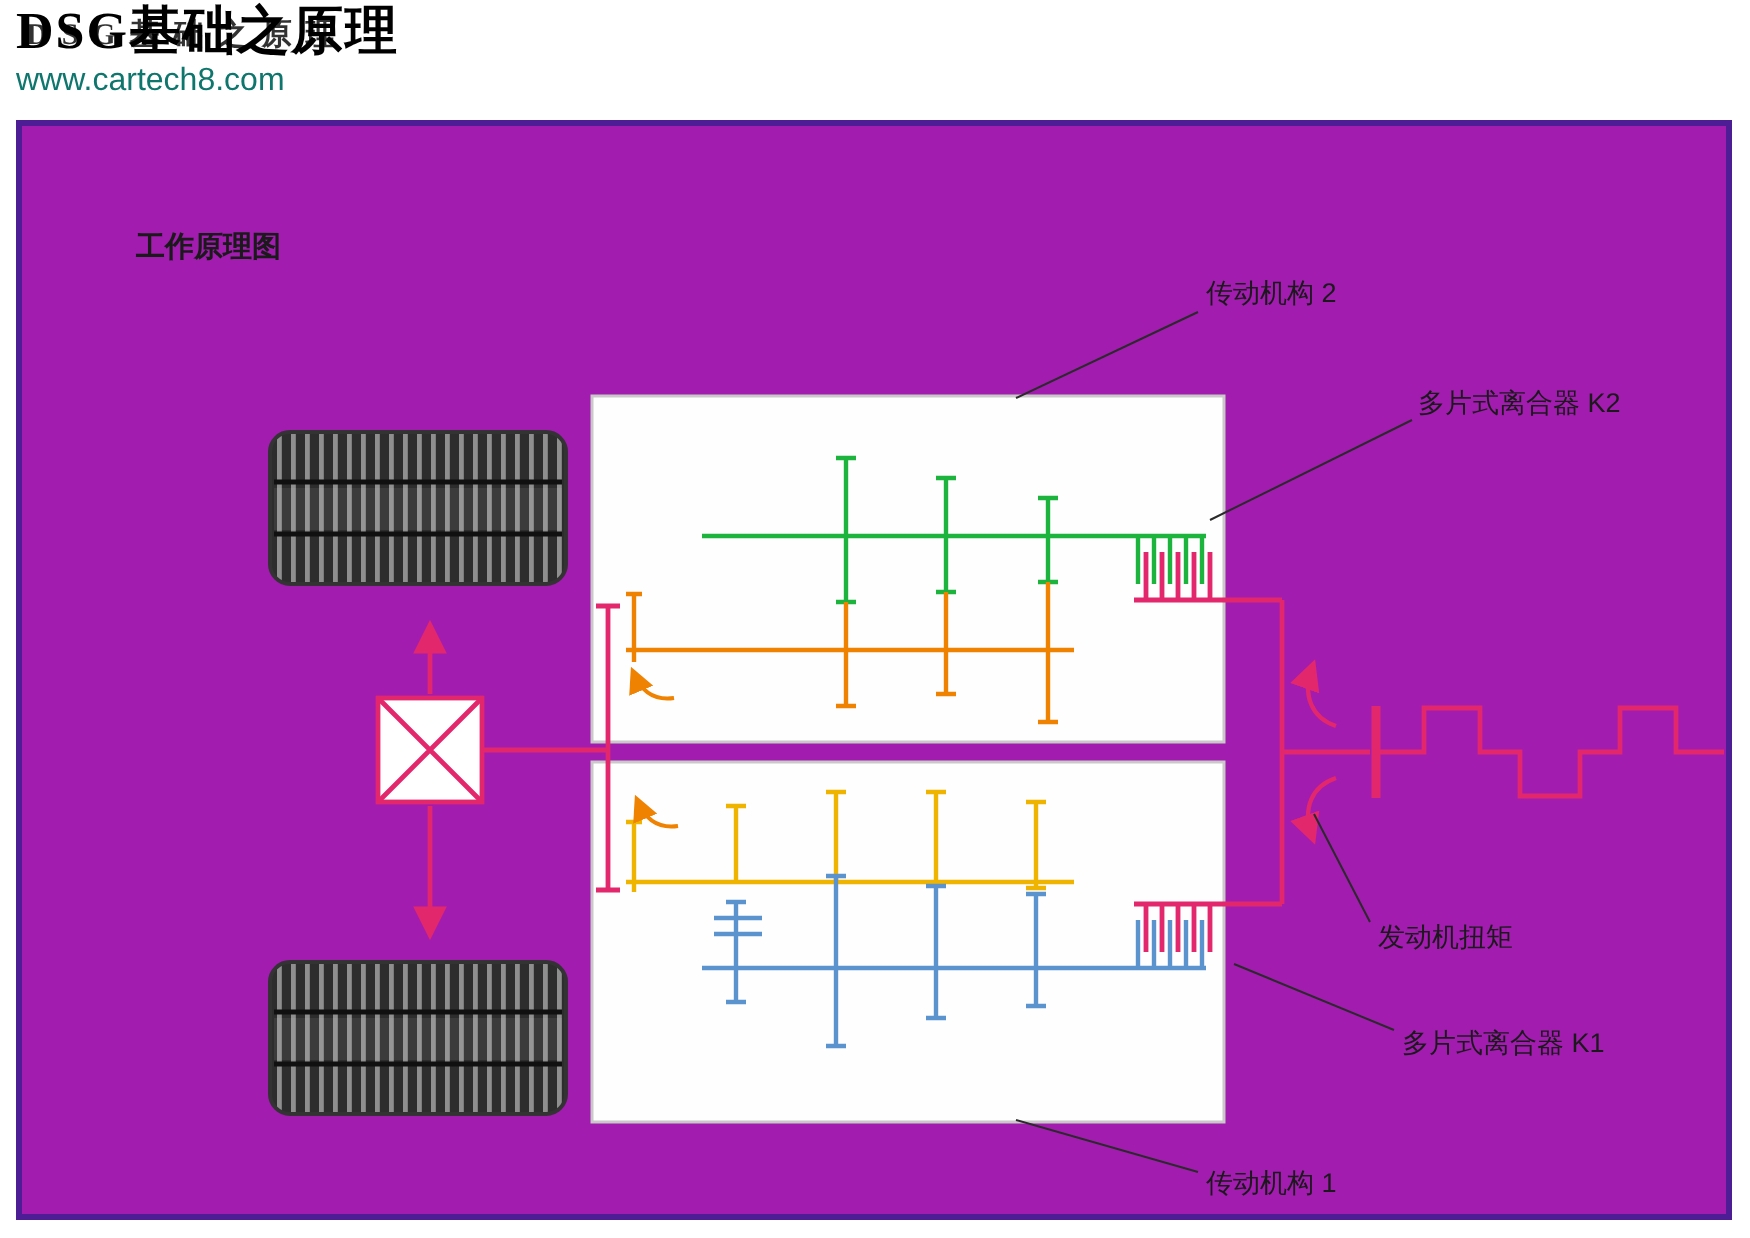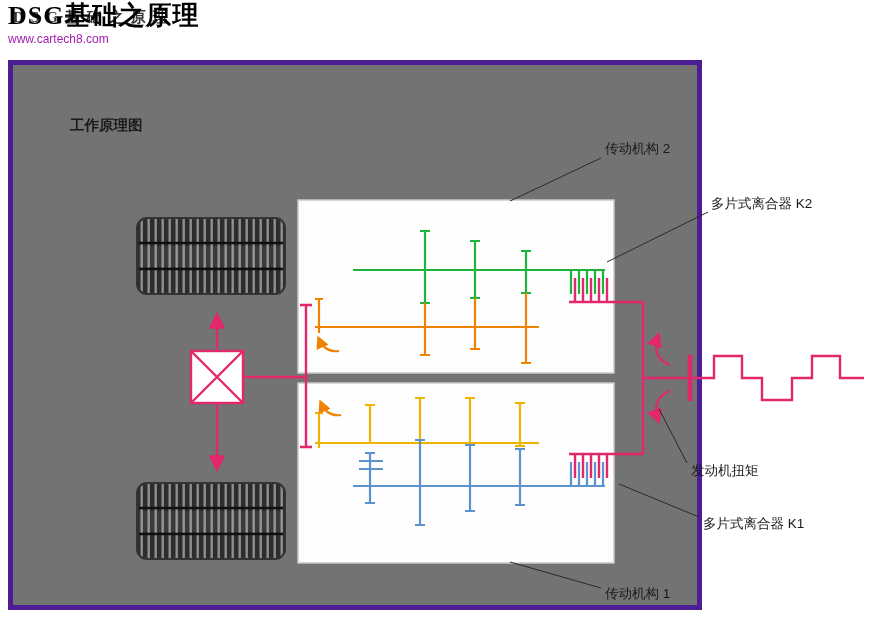--- a/index.html
+++ b/index.html
@@ -6,24 +6,24 @@
   html,body{background:#fff}
   body{width:875px;height:619px;position:relative;overflow:hidden;
        font-family:"Liberation Sans",sans-serif}
 
   .header{position:absolute;left:8px;top:0}
   .title-wrap{position:relative;height:36px;white-space:nowrap}
   .title-main{font-family:"Liberation Serif",serif;font-size:26px;font-weight:bold;
               color:#000;letter-spacing:1px;line-height:32px}
   .title-ghost{position:absolute;left:5px;top:8px;font-family:"Liberation Serif",serif;
                font-size:15px;font-weight:bold;color:#000;opacity:.8;letter-spacing:7px}
-  .site{font-size:12px;color:#a21caf;margin-top:-4px}
+  .site{font-size:16px;color:#0f766e;margin-top:-4px}
 
-  .frame{position:absolute;left:8px;top:60px;width:694px;height:550px;
-         border:5px solid #4c1d95;background:#737373}
+  .frame{position:absolute;left:8px;top:60px;width:858px;height:550px;
+         border:3px solid #4c1d95;background:#a21caf}
   svg{display:block}
   svg text{fill:var(--label_text,#1a1a1a);font-family:"Liberation Sans",sans-serif;font-size:13.5px}
   .dg-title{font-size:14.5px;font-weight:bold}
 
   .sk-c{stroke:var(--crimson,#e3276d);fill:none}
   .sk-g{stroke:var(--green,#1cb43c);fill:none}
   .sk-o{stroke:var(--orange,#ef8200);fill:none}
   .sk-y{stroke:var(--yellow,#efb400);fill:none}
   .sk-b{stroke:var(--blue,#5a93cd);fill:none}
   .fl-c{fill:var(--crimson,#e3276d)}

